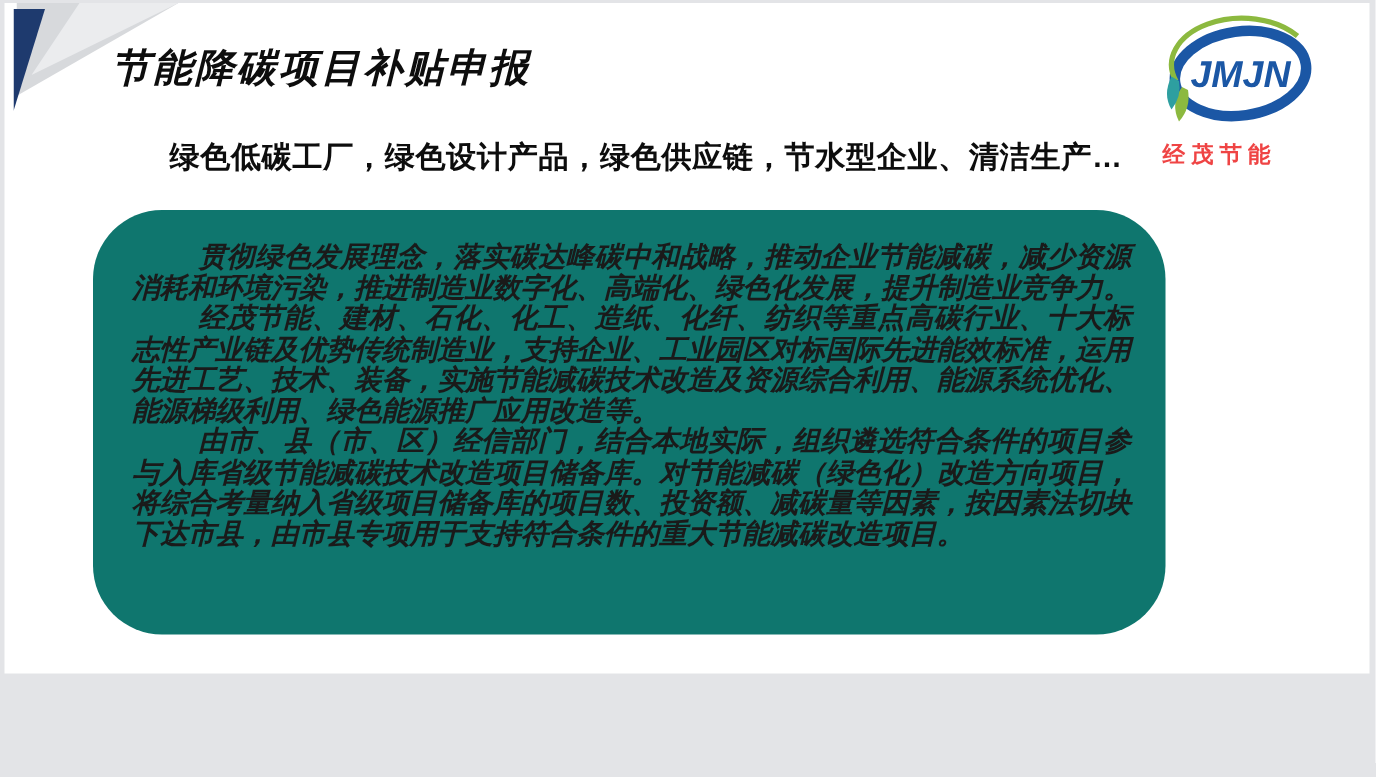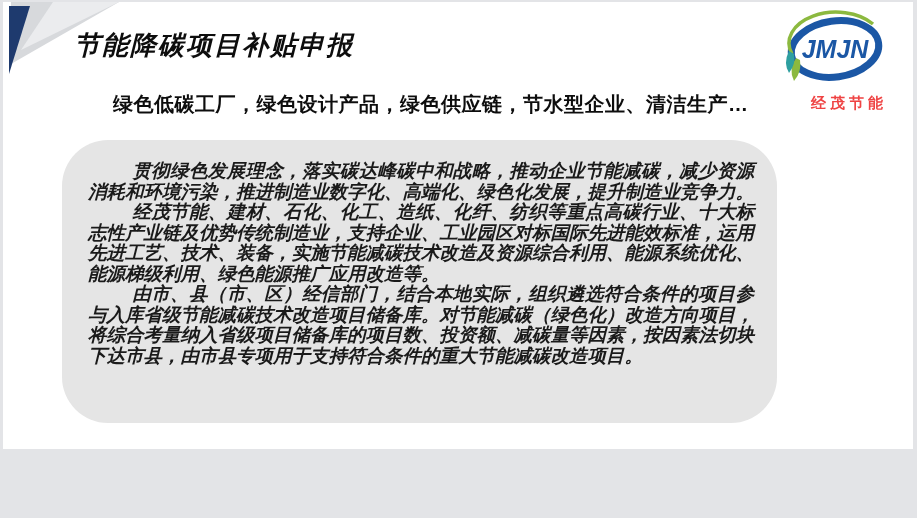--- a/index.html
+++ b/index.html
@@ -66,21 +66,21 @@
   }
 
   
   .logo {
     position: absolute;
     top: 8px;
     right: 26px;
     width: 112px;
     display: flex;
     flex-direction: column;
-    align-items: flex-end;
+    align-items: flex-start;
   }
   .logo-name {
     margin-top: 4px;
     font-size: 15px;
     font-weight: bold;
     letter-spacing: 4px;
     color: #ef4444;
     white-space: nowrap;
   }
 
@@ -96,21 +96,21 @@
     white-space: nowrap;
   }
 
   
   .panel {
     position: absolute;
     left: 59px;
     top: 138px;
     width: 715px;
     height: 283px;
-    background: #e5e5e5;
+    background: #0f766e;
     border-radius: 46px;
     box-sizing: border-box;
     padding: 21px 23px 6px 26px;
   }
   .panel p {
     margin: 0;
     text-indent: 2.4em;
     font-size: 18.5px;
     line-height: 20.5px;
     font-weight: 900;

